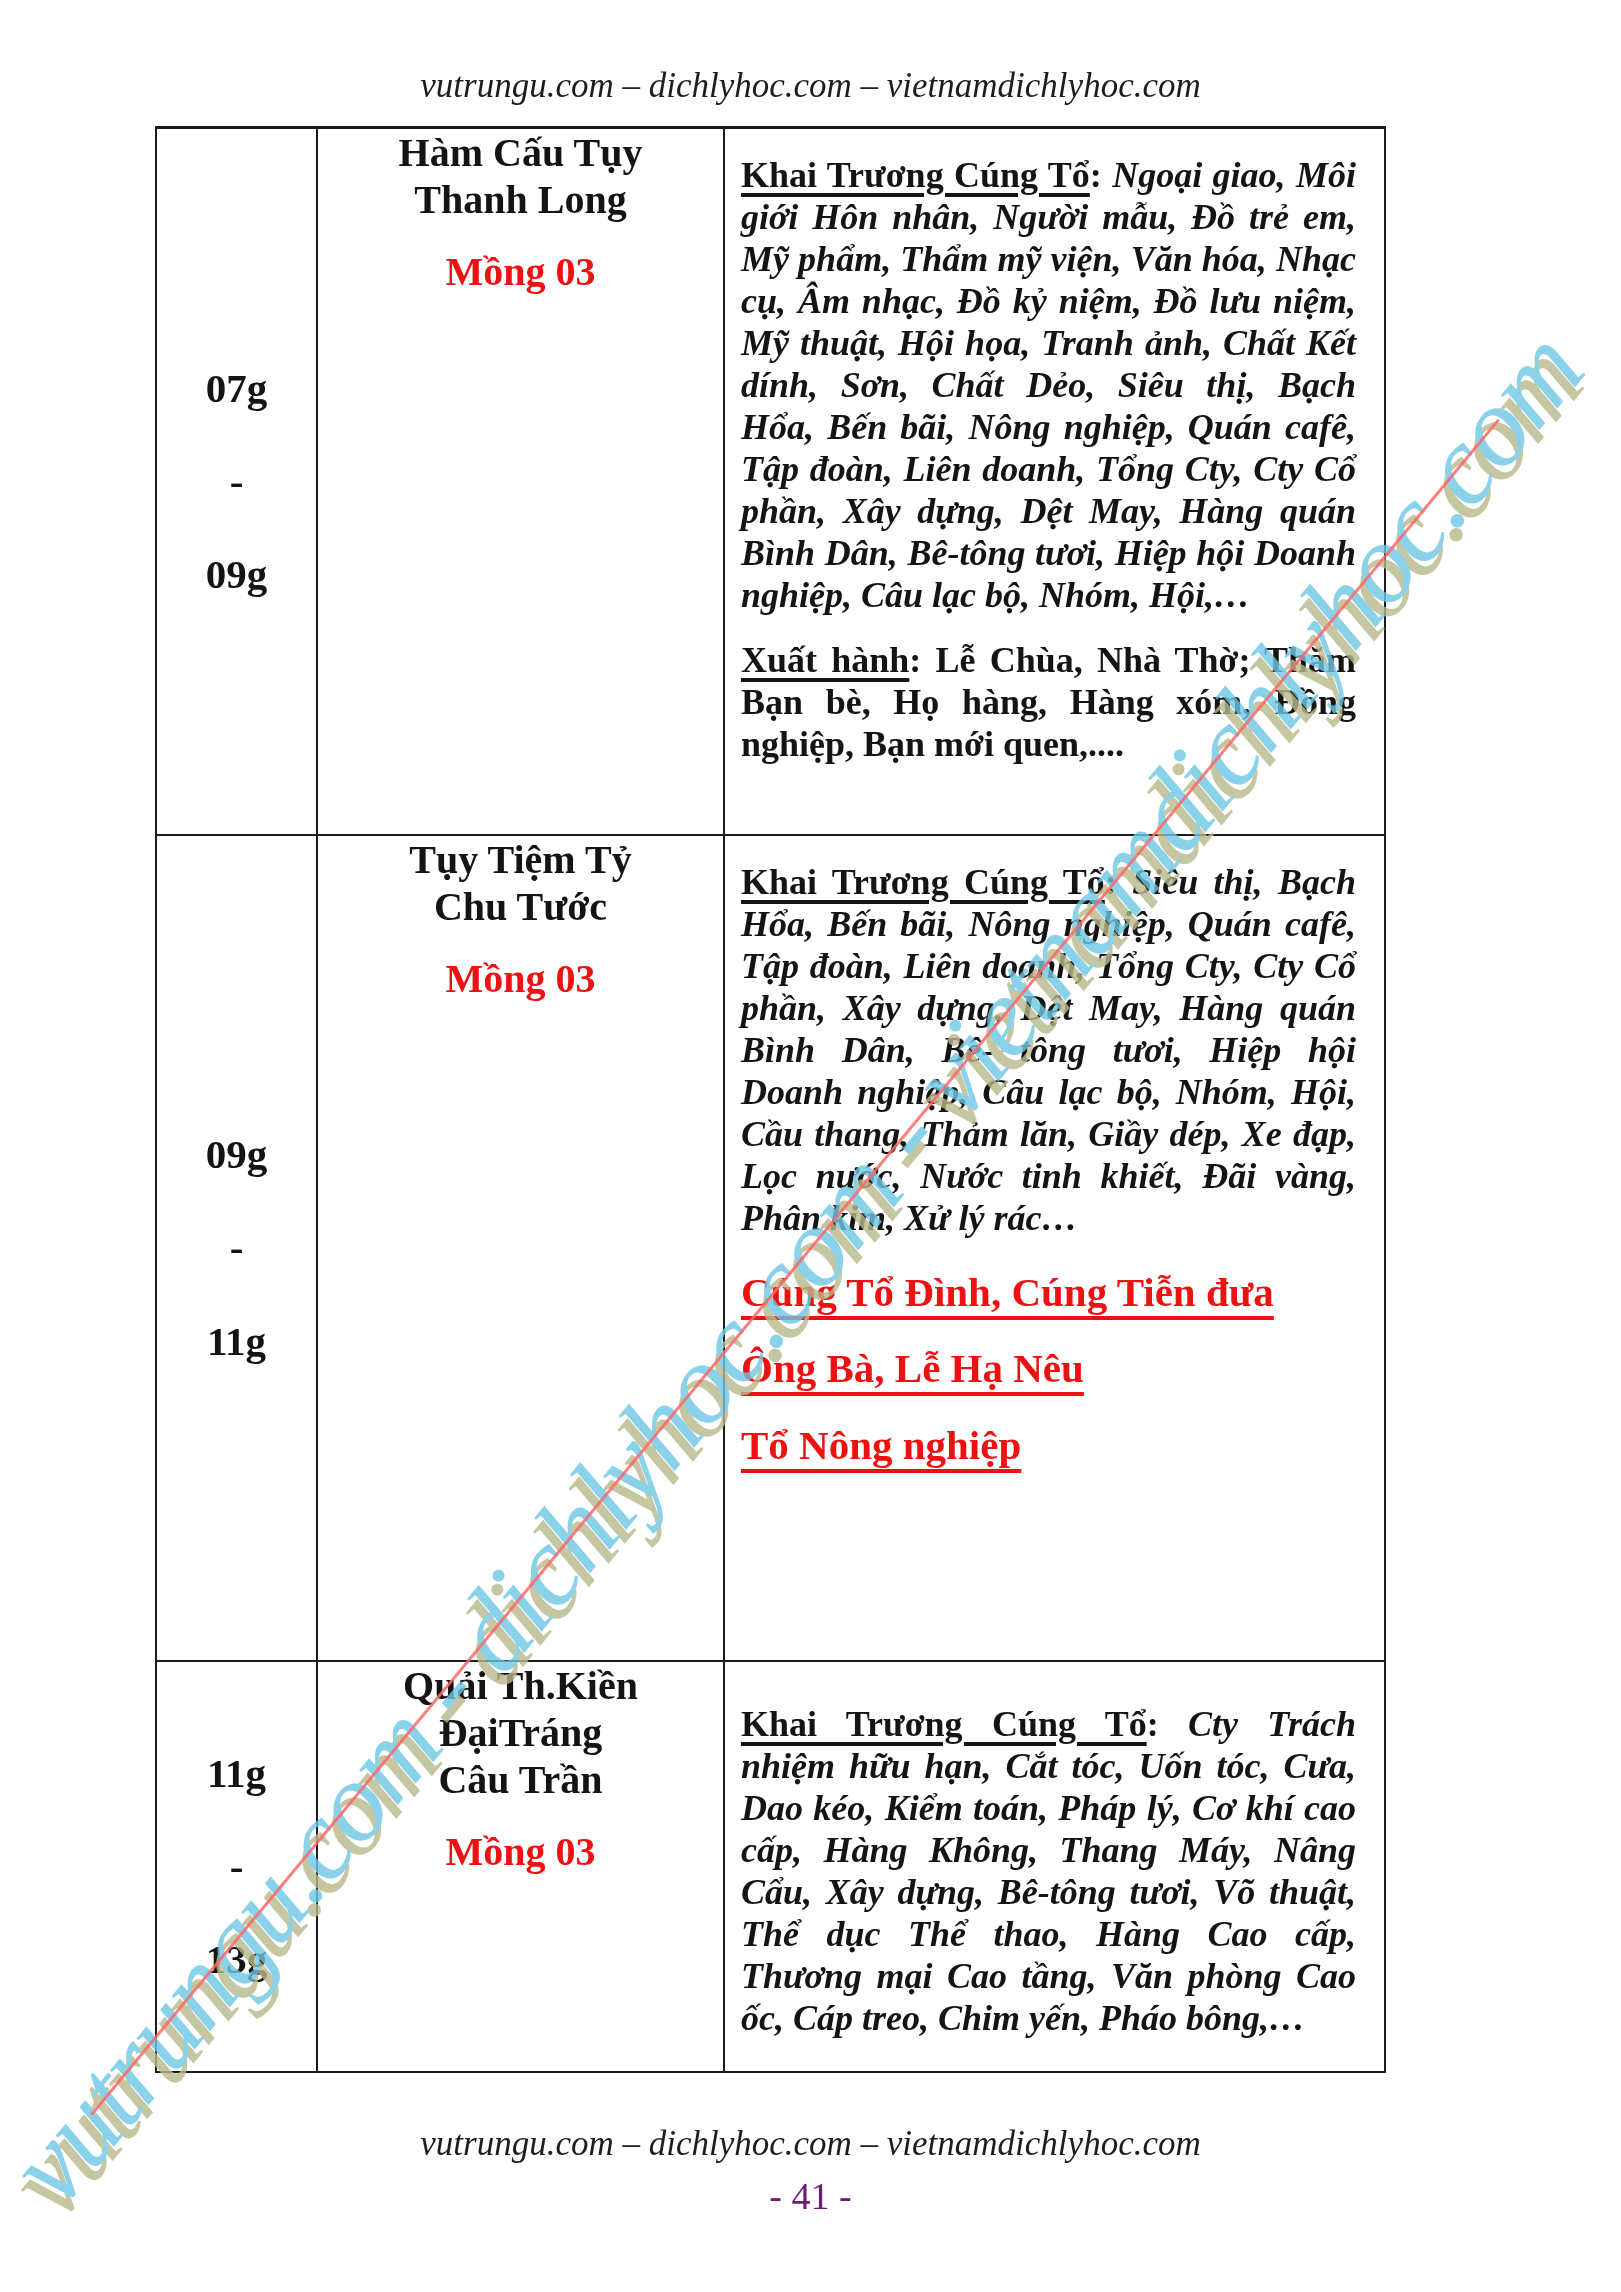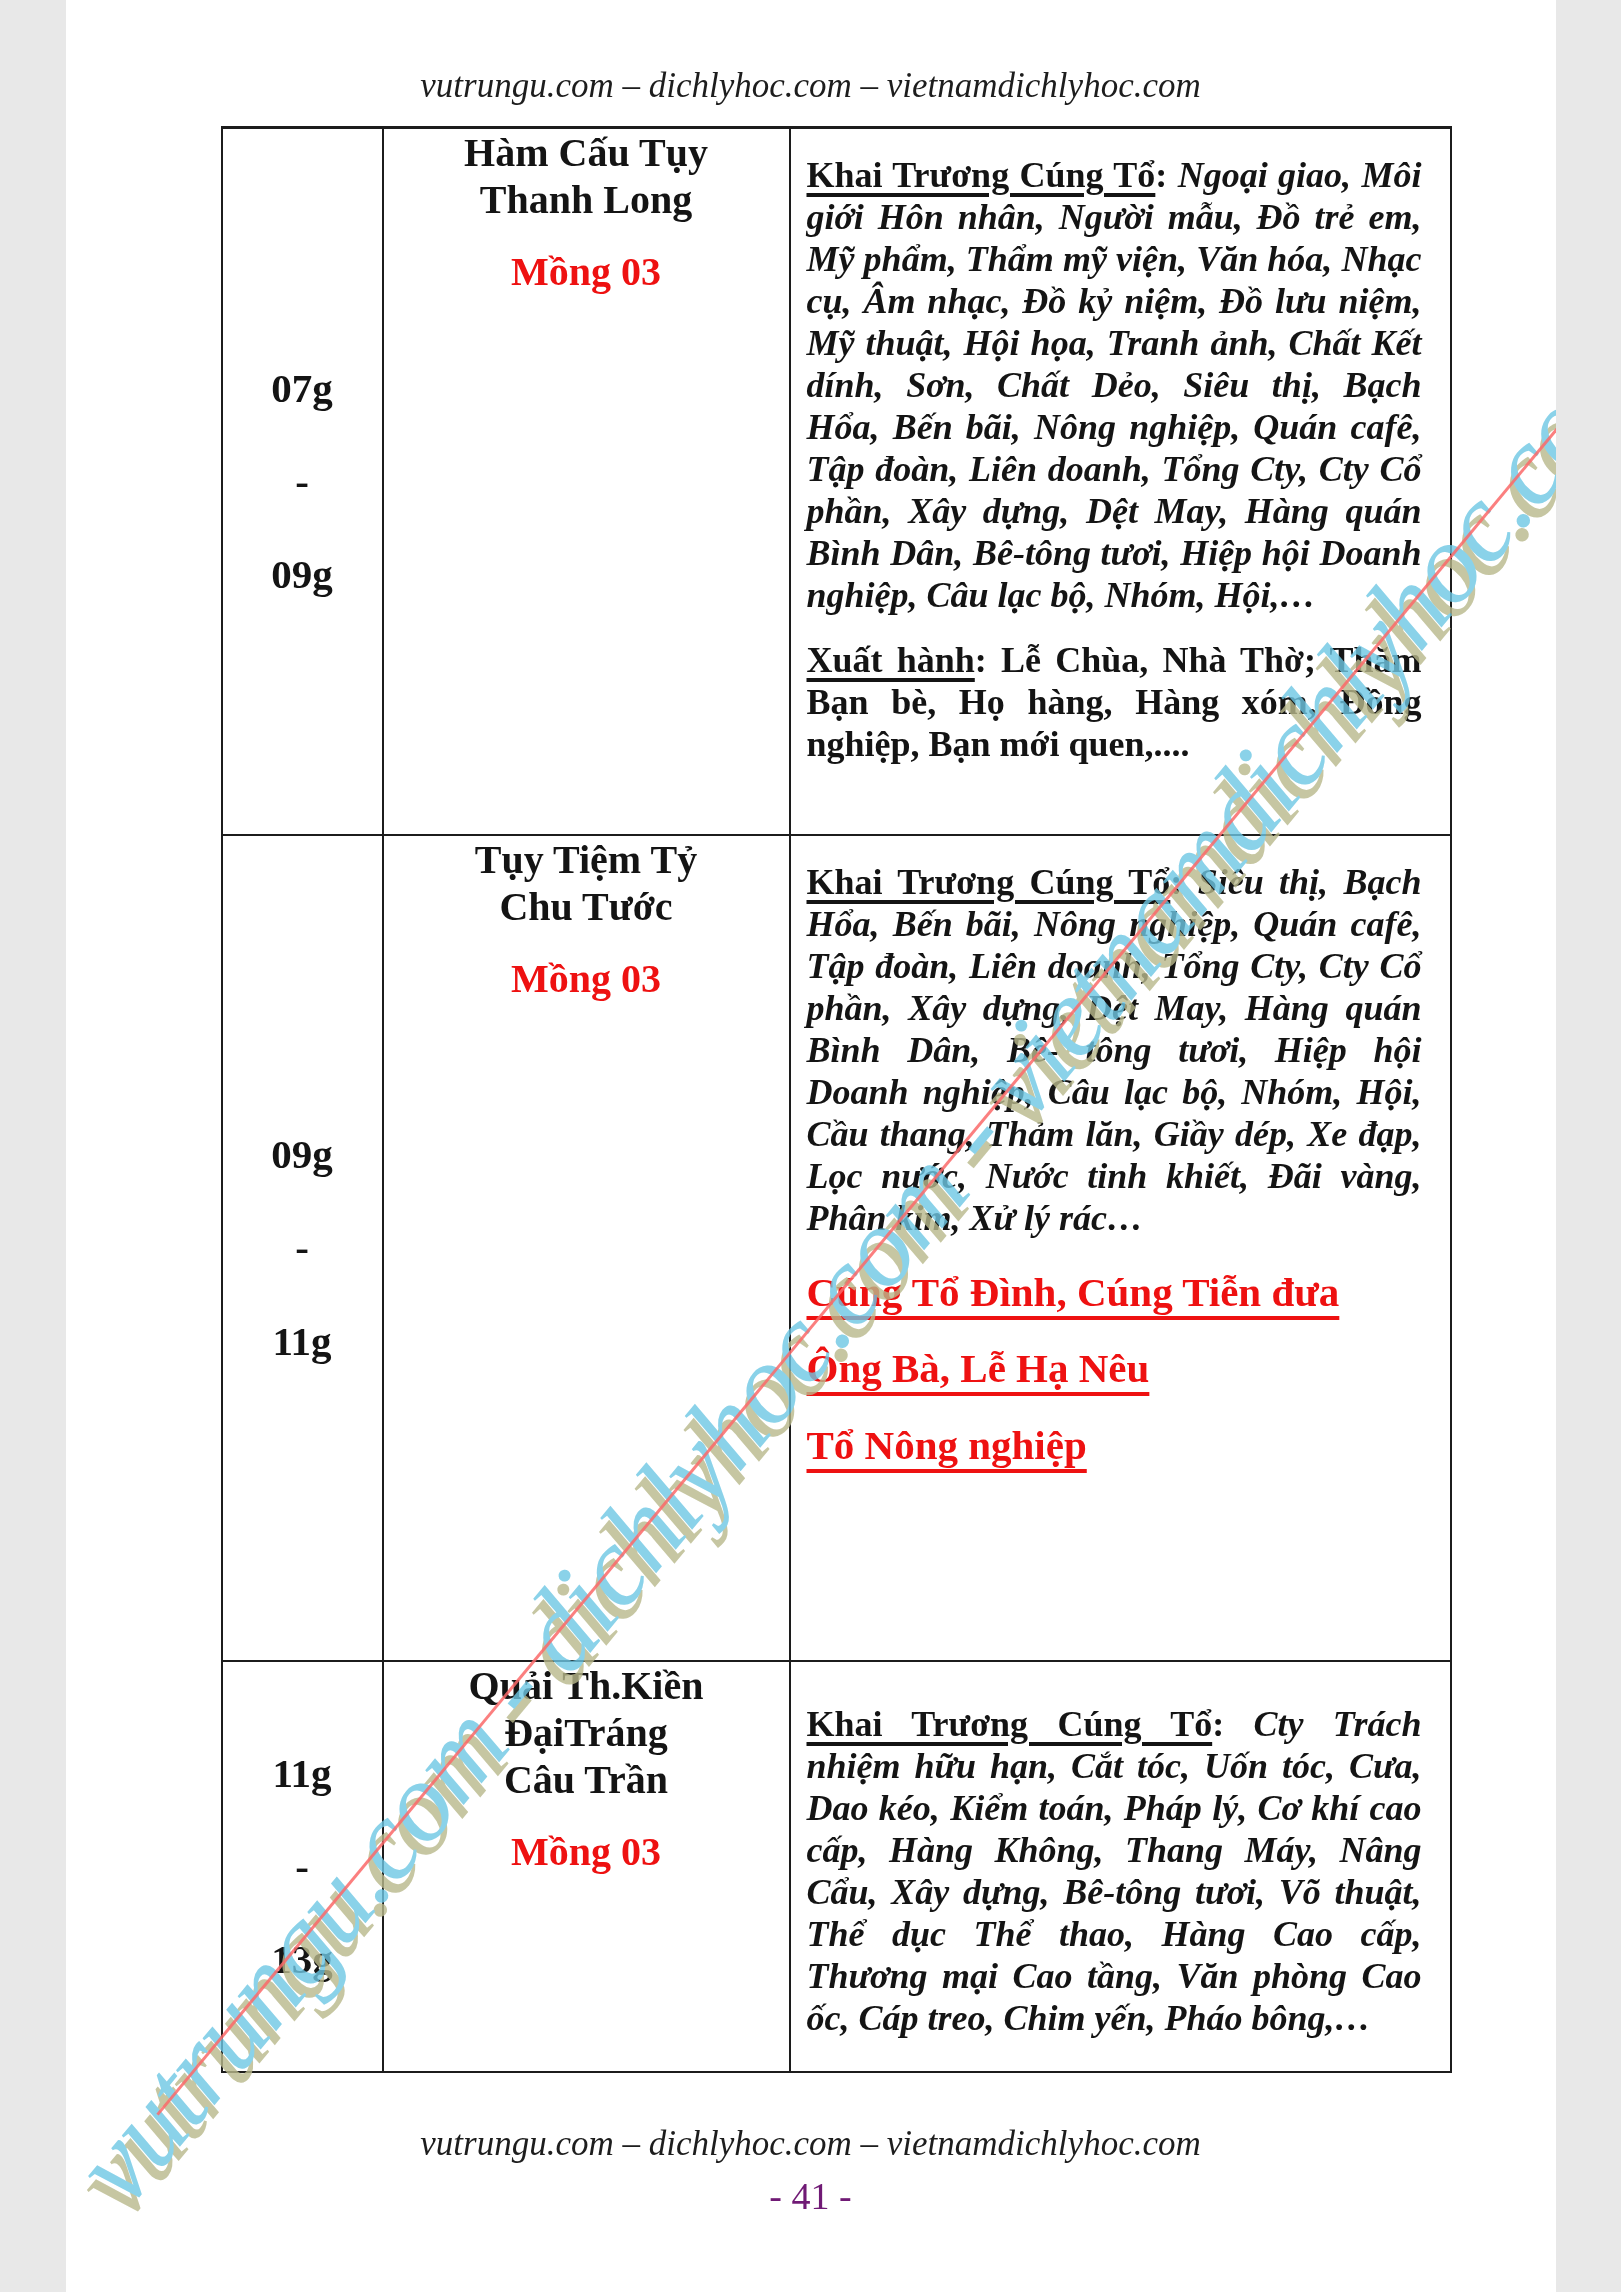--- a/index.html
+++ b/index.html
@@ -1,17 +1,17 @@
 <!DOCTYPE html>
 <html style="--accent-red: #ee1111; --wm-blue: #6ec7e4; --wm-shadow: #b9b98c; --wm-line: #fa6969;font-size:14.3px"><head>
 <meta charset="utf-8">
 <style>
   html,body { margin:0; padding:0; background:#e8e8e8; }
   .page {
-    position:relative; width:1490px; height:2293px; margin:0 auto;
+    position:relative; width:1621px; height:2293px; margin:0 auto;
     background:#ffffff; overflow:hidden;
     font-family:"Liberation Serif","DejaVu Serif",serif; color:#141414;
   }
   
   .running-line {
     position:absolute; left:0; right:0; text-align:center;
     font-style:italic; font-size:35px; color:#1d1d1d; white-space:nowrap;
   }
   .header-line { top:66px; }
   .footer-line { top:2124px; }

